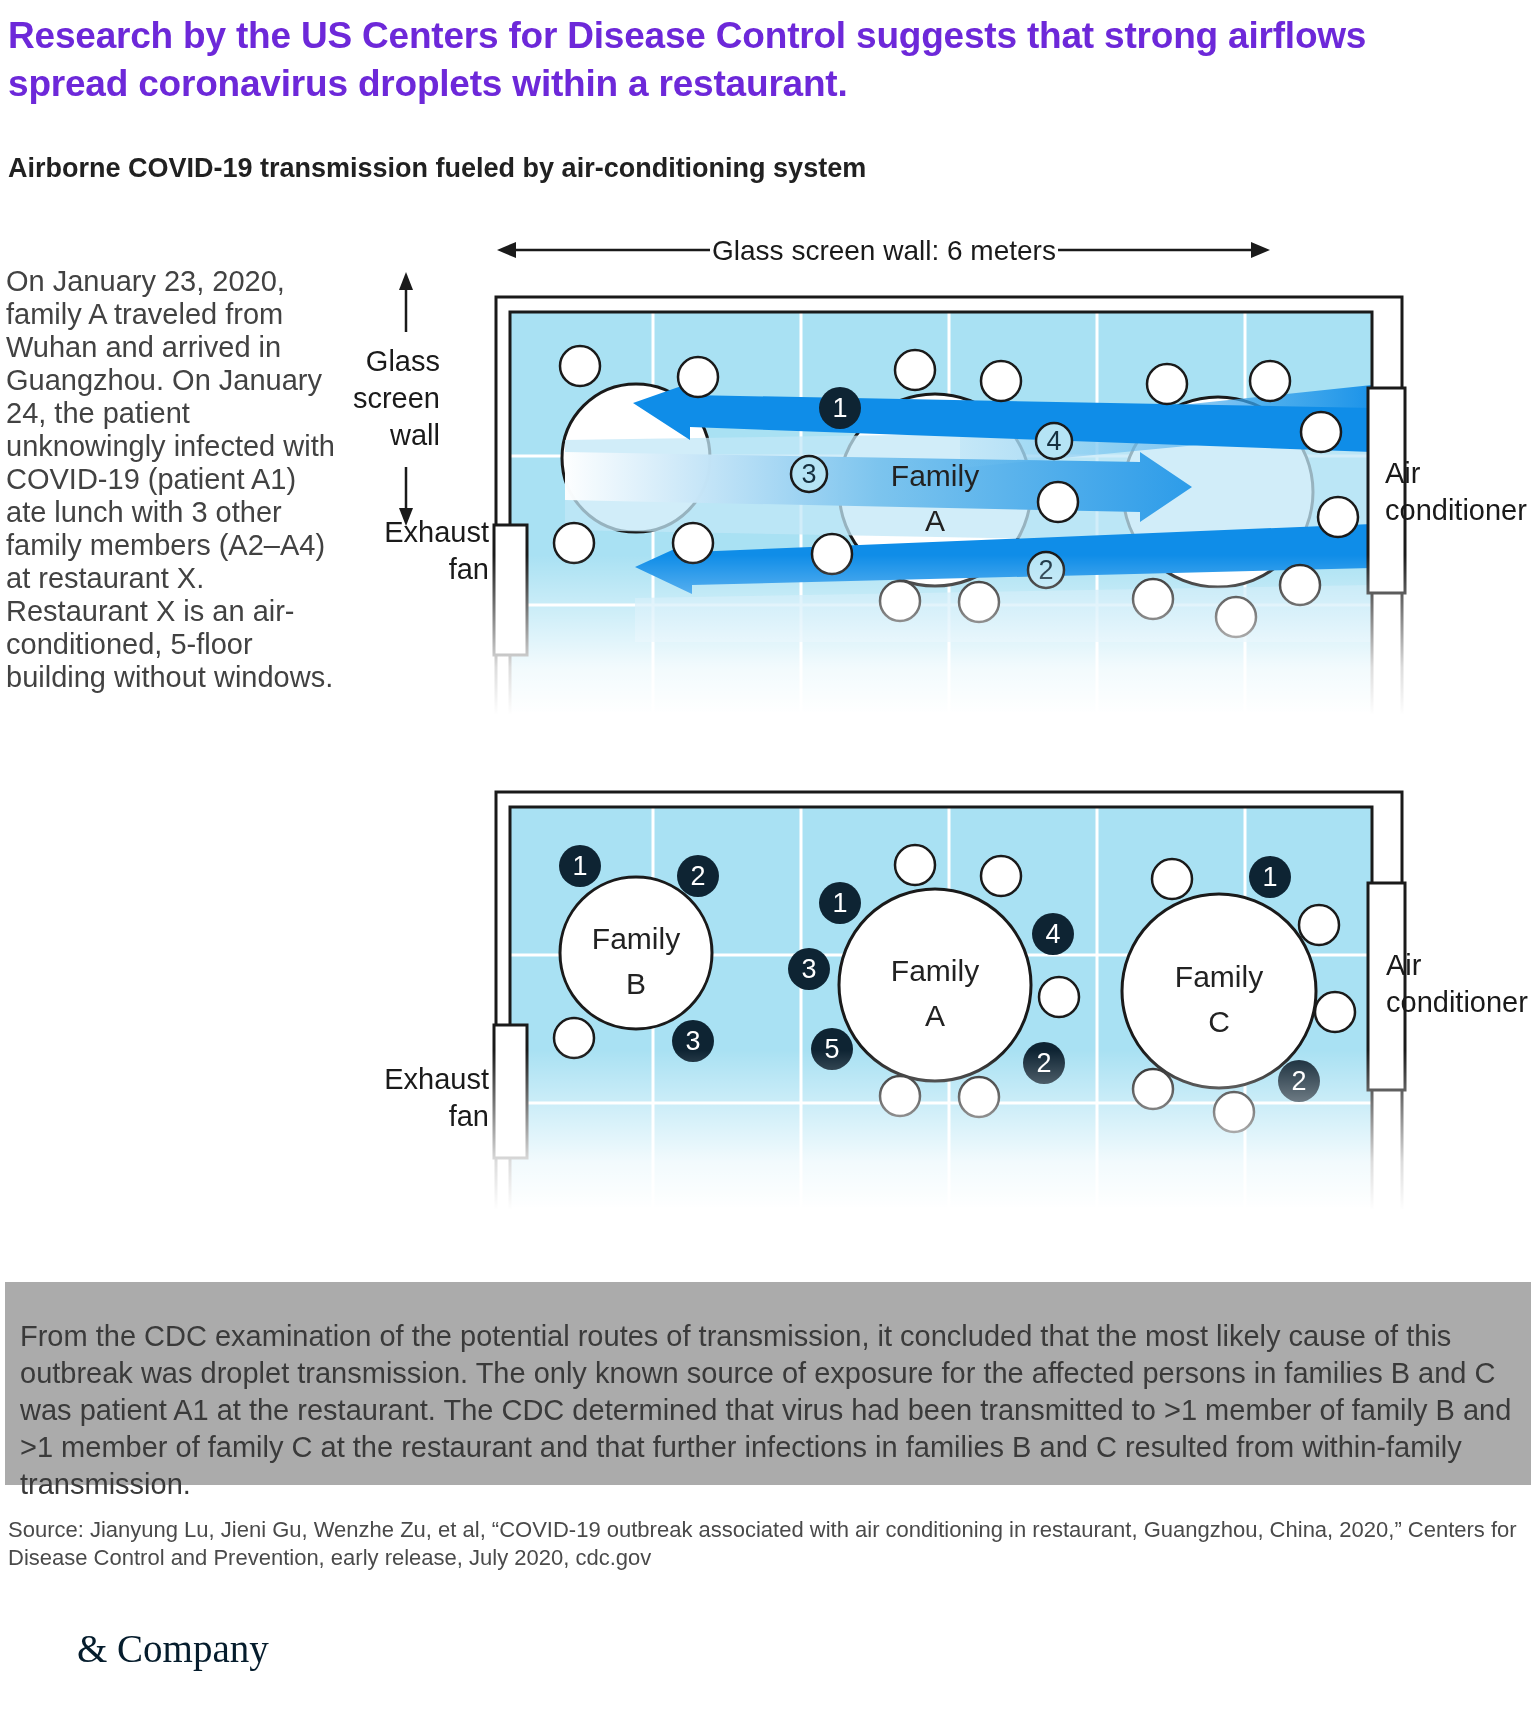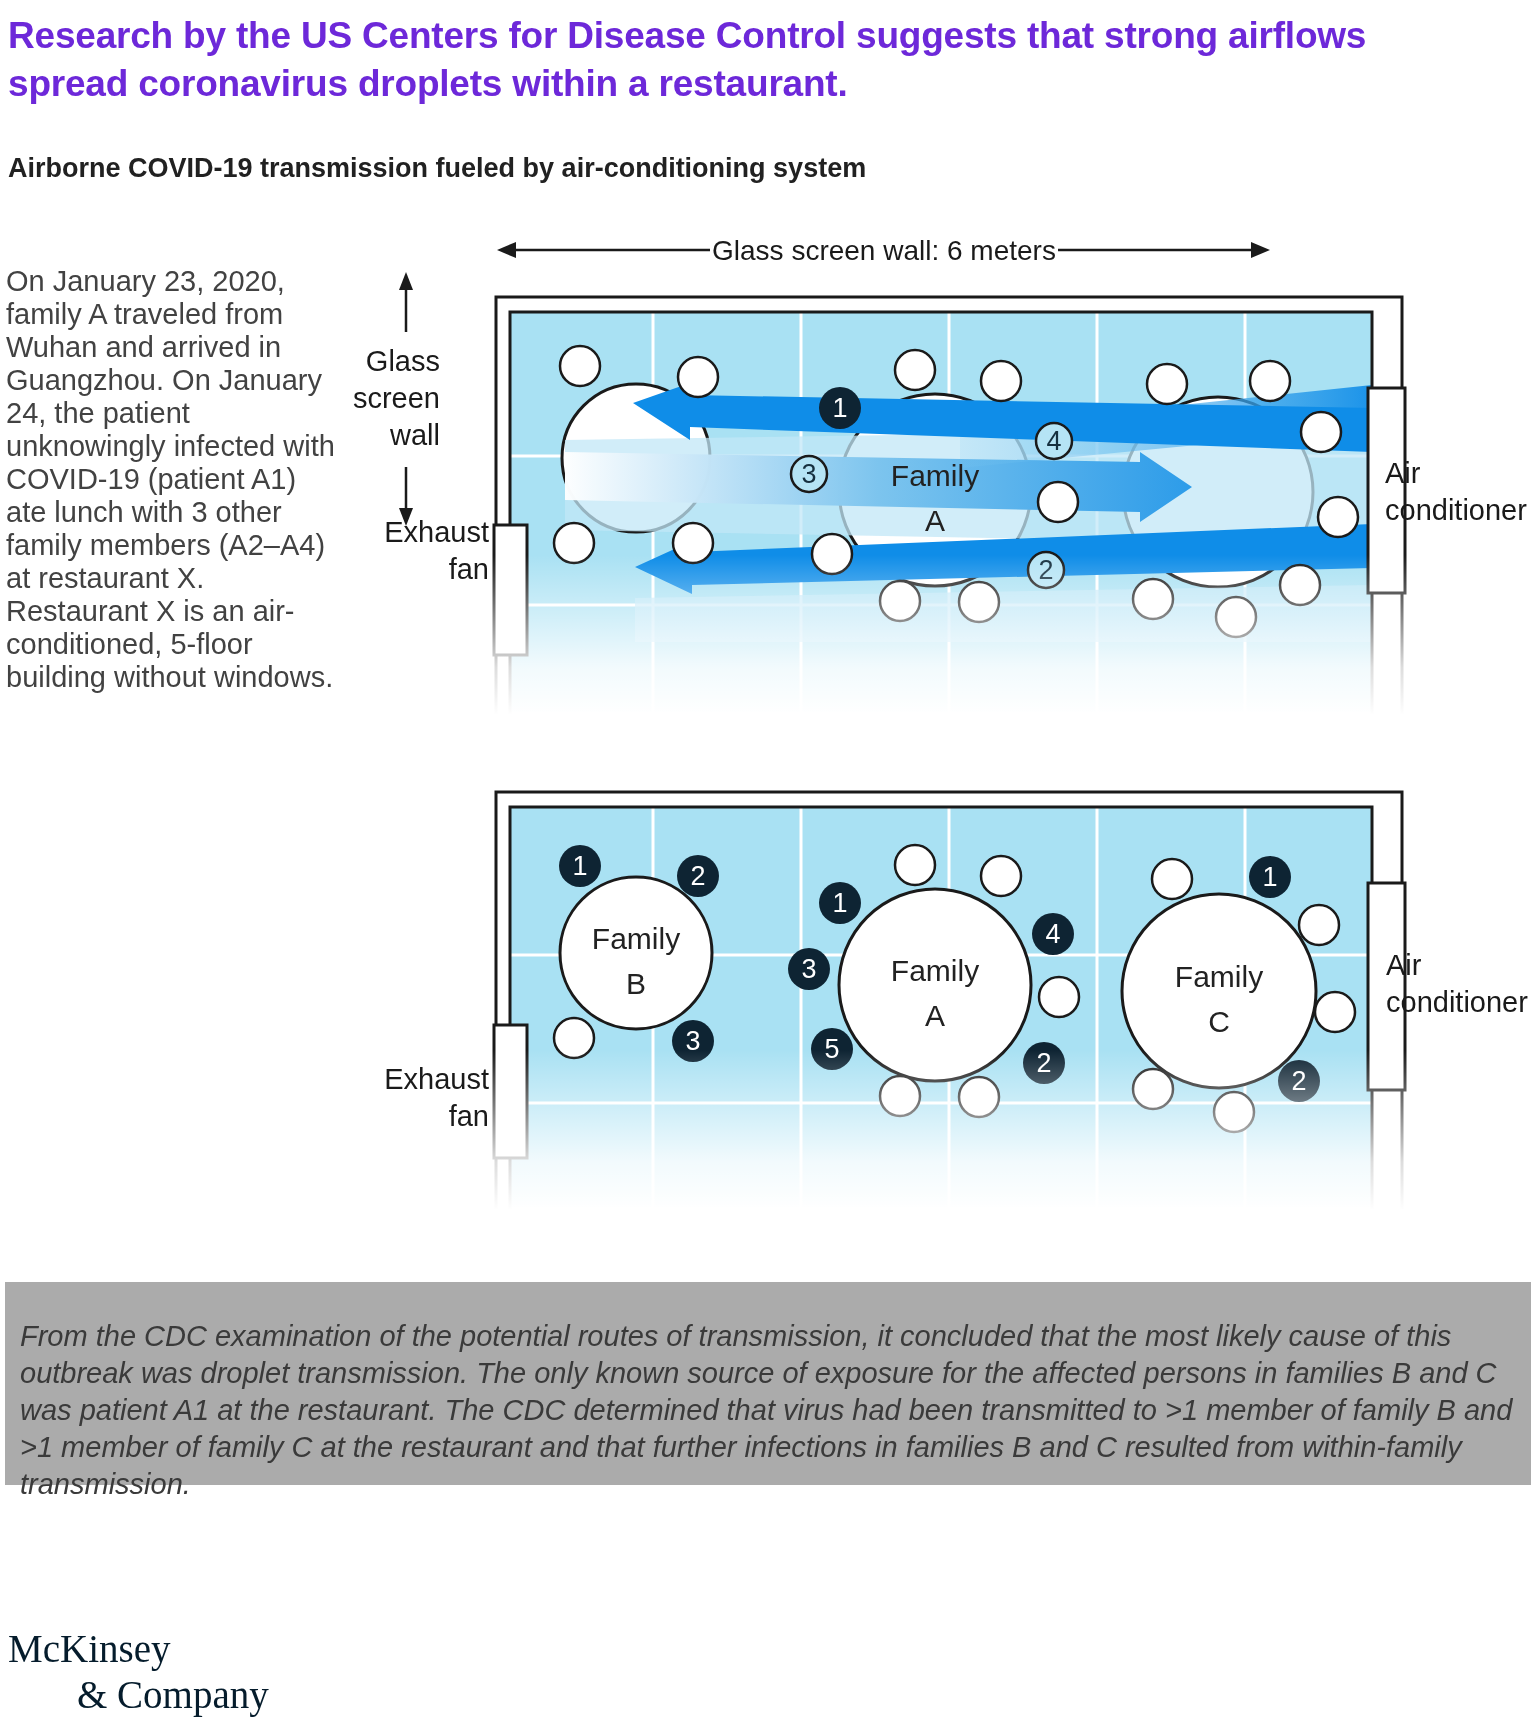--- a/index.html
+++ b/index.html
@@ -8,21 +8,21 @@
   .title{position:absolute;left:8px;top:12px;width:1480px;
          font-size:37px;line-height:48px;font-weight:bold;color:#6d28d9;letter-spacing:-0.2px;}
   .subtitle{position:absolute;left:8px;top:153px;width:1200px;
             font-size:27px;font-weight:bold;color:#212121;}
   .para{position:absolute;left:6px;width:338px;font-size:29px;line-height:33px;color:#424242;}
   .para1{top:265px;}
   .para2{top:793px;}
   .diagram-svg{position:absolute;left:0;top:195px;width:1536px;height:1035px;}
   svg text{font-family:"Liberation Sans",sans-serif;}
   .conclusion{position:absolute;left:5px;top:1282px;width:1526px;height:203px;
-              background:#ababab;box-sizing:border-box;padding:36px 14px 0 15px;font-style:italic;}
+              background:#ababab;box-sizing:border-box;padding:36px 14px 0 15px;}
   .conclusion-text{font-size:29px;line-height:37px;color:#3a3a3a;}
   .source{position:absolute;left:8px;top:1516px;width:1524px;
           font-size:22px;line-height:28px;color:#4a4a4a;}
   .logo{position:absolute;left:8px;top:1626px;font-family:"Liberation Serif",serif;
         font-size:39px;line-height:46px;color:#051c2c;}
   .logo-line2{margin-left:69px;}
 </style>
 </head>
 <body>
 
@@ -254,19 +254,19 @@
         <text x="1386" y="975">Air</text>
         <text x="1386" y="1012">conditioner</text>
       </g>
     </g>
   </svg>
 
   <div class="conclusion">
     <div class="conclusion-text">From the CDC examination of the potential routes of transmission, it concluded that the most likely cause of this outbreak was droplet transmission. The only known source of exposure for the affected persons in families B and C was patient A1 at the restaurant. The CDC determined that virus had been transmitted to &gt;1 member of family B and &gt;1 member of family C at the restaurant and that further infections in families B and C resulted from within-family transmission.</div>
   </div>
 
+  <div class="source">Source: Jianyung Lu, Jieni Gu, Wenzhe Zu, et al, “COVID-19 outbreak associated with air conditioning in restaurant, Guangzhou, China, 2020,” Centers for Disease Control and Prevention, early release, July 2020, cdc.gov</div>
 
   <div class="logo">
-    <div>McKinsey</div>
     <div class="logo-line2">&amp; Company</div>
   </div>
 
 </div>
 
 </body></html>

